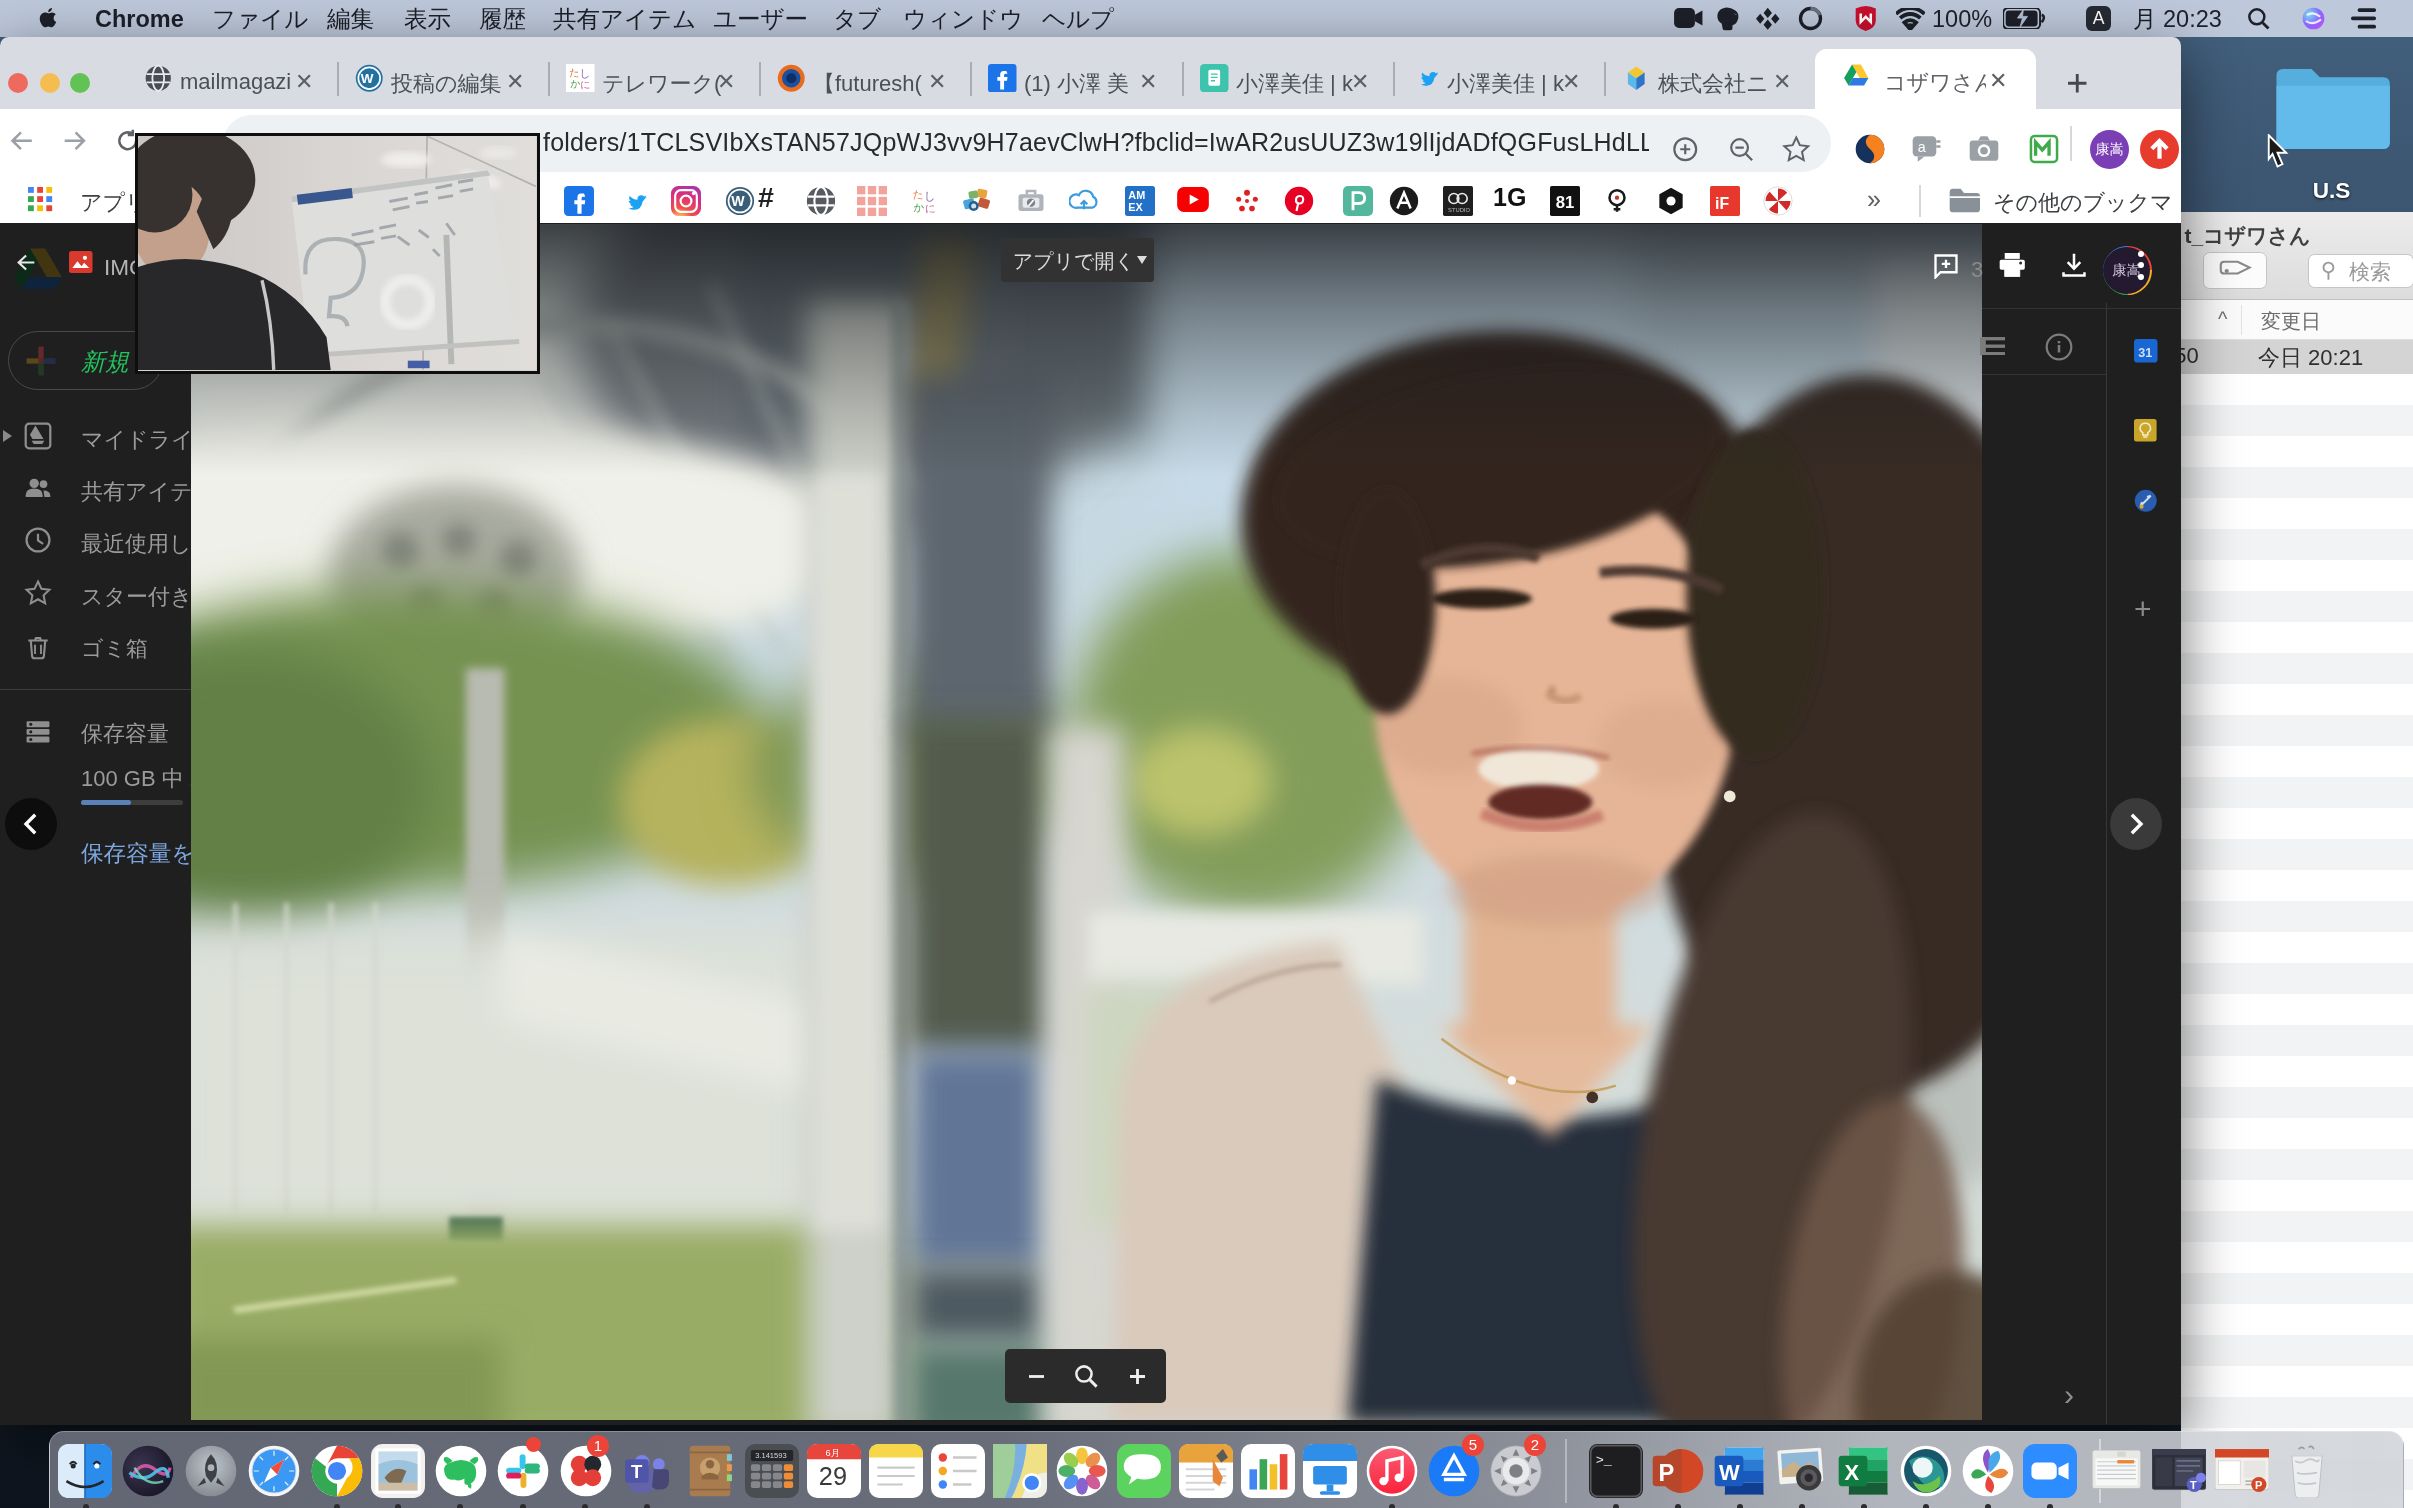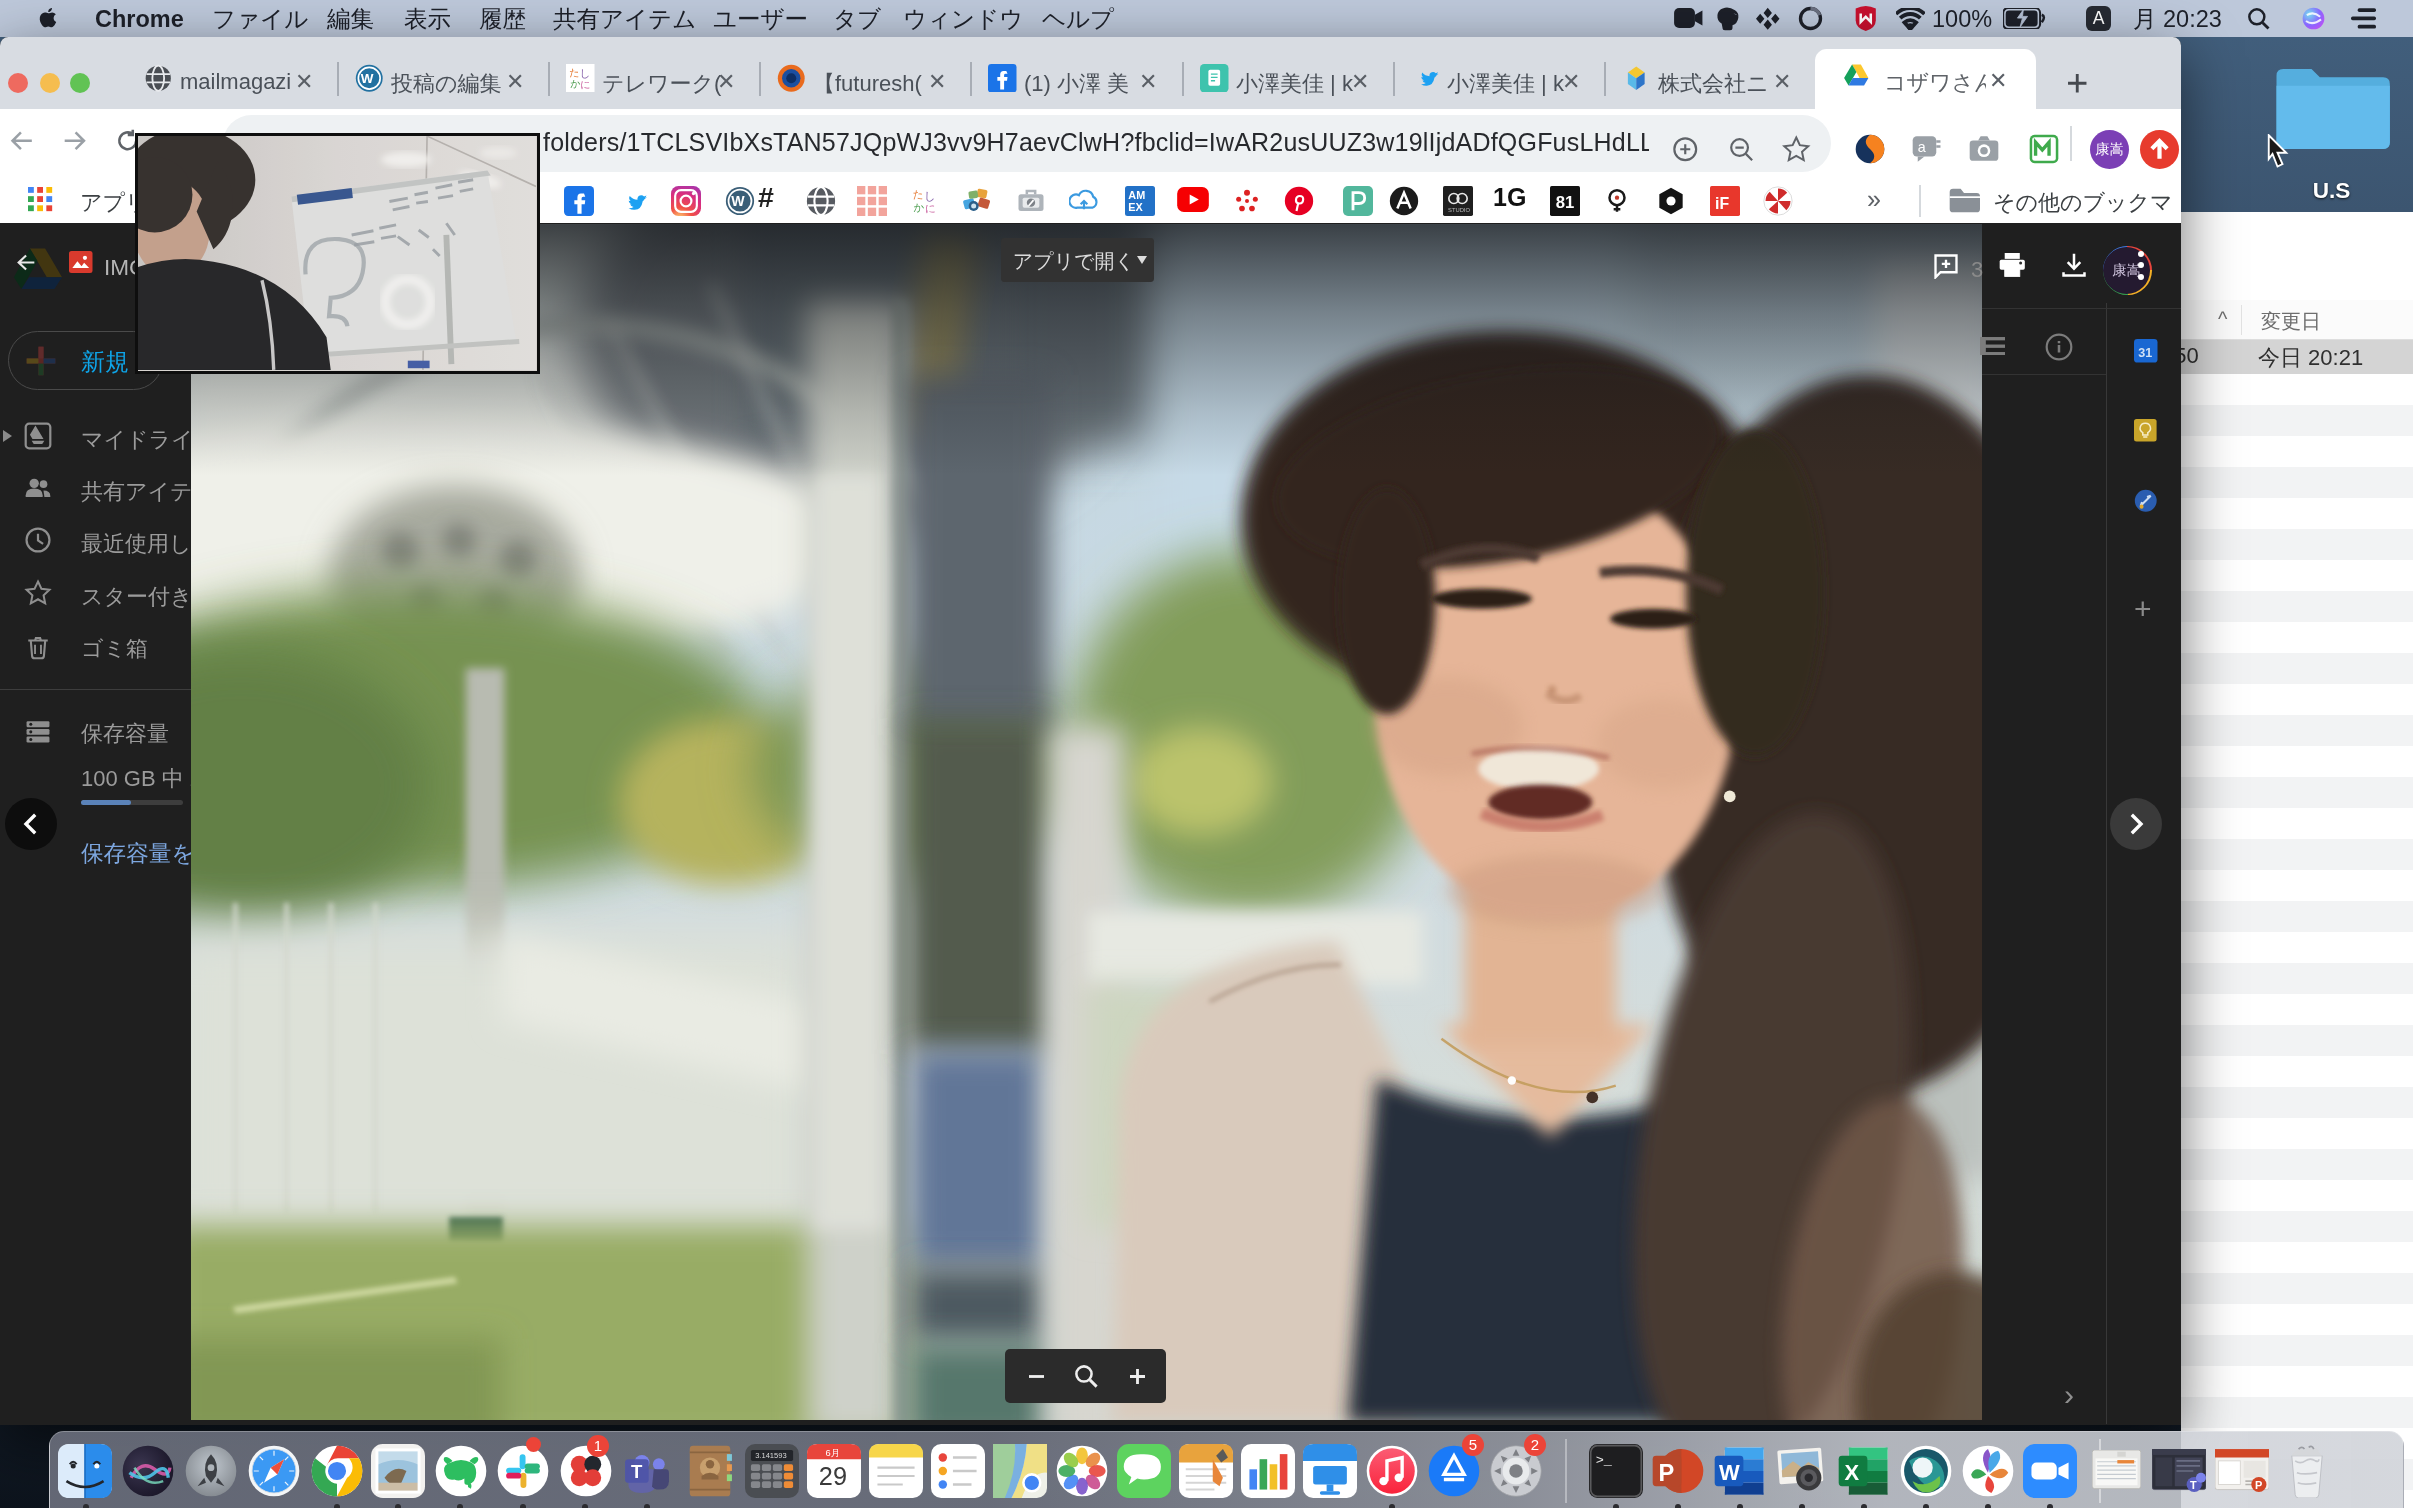--- a/index.html
+++ b/index.html
@@ -38,20 +38,33 @@
     <path d="M4 14 q0-8 8-8 h34 l10 10 h76 q8 0 8 8 v70 q0 8-8 8 H12 q-8 0-8-8 z" fill="#55aede"></path>
     <path d="M4 26 h136 v68 q0 8-8 8 H12 q-8 0-8-8 z" fill="#63bbec"></path>
   </svg>
   <div style="position:absolute; left:0; top:114px; width:117px; text-align:center; color:#fff; font-size:22.6px; font-weight:bold; text-shadow:0 0.8px 2.5px rgba(0,0,0,0.8);">U.S</div>
   <svg style="position:absolute; left:-8.4px; top:70px;" width="25" height="35" viewBox="0 0 20 28">
       <path d="M3 1 L17 15 L10 15 L14 24 L10 26 L6 16 L3 20 Z" fill="#1a1a1a" stroke="#fff" stroke-width="1.5"></path>
     </svg>
 </div>
 
 <div id="finder">
+  <div class="toolbar">
+    <div style="position:absolute; left:3.4px; top:10px; font-size:21px; color:#3f3f3f; font-weight:bold;">t_コザワさん</div>
+    <div style="position:absolute; left:22px; top:40px; width:64px; height:37px; border:0.8px solid #c5c5c5; border-radius:6.7px; background:#fcfcfc;">
+      <svg width="34" height="22" viewBox="0 0 40 26" style="margin:6.7px 0 0 15px;">
+          <path d="M2 6 q0-4 4-4 h16 l14 7 -14 7 H6 q-4 0-4-4 z" fill="none" stroke="#8a8a8a" stroke-width="2.5"></path>
+          <circle cx="9" cy="13" r="2.5" fill="#8a8a8a"></circle>
+        </svg>
+    </div>
+    <div style="position:absolute; left:127px; top:42px; width:106px; height:34px; border:0.8px solid #c5c5c5; border-radius:6.7px; background:#fff; color:#9a9a9a; font-size:21px;">
+      <span style="position:absolute; left:11.7px; top:3.4px;">⚲</span>
+        <span style="position:absolute; left:40px; top:3.4px;">検索</span>
+    </div>
+  </div>
   <div style="position:absolute; left:0; top:88px; width:233px; height:40px; background:#fbfbfb; border-bottom:0.8px solid #dedede; color:#6e6e6e; font-size:20px;">
     <span style="position:absolute; left:37px; top:8.4px;">^</span>
     <div style="position:absolute; left:60px; top:5px; width:0.8px; height:30px; background:#e3e3e3;"></div>
     <span style="position:absolute; left:80px; top:8.4px;">変更日</span>
   </div>
   <div style="position:absolute; left:0; top:128px; width:233px; height:34px; background:#d4d4d4; color:#2f2f2f; font-size:22px;">
     <span style="position:absolute; left:-6.7px; top:3.4px;">50</span>
     <span style="position:absolute; left:77px; top:3.4px;">今日 20:21</span>
   </div>
   <div style="position:absolute; left:0; top:162px; width:233px; height:1135px; background:repeating-linear-gradient(180deg,#ffffff 0px,#ffffff 31px,#f2f3f4 31px,#f2f3f4 62px);"></div>
@@ -563,21 +576,21 @@
         </svg>
     <div style="position:absolute; left:104px; top:32px; font-size:22.6px; color:#b5b5b5; white-space:nowrap;">IMG</div>
     <div style="position:absolute; left:8.4px; top:108px; width:155px; height:59px; border:1.3px solid #4a4a4a; border-radius:30px; white-space:nowrap;"></div>
     <svg style="position:absolute; left:25px; top:122px;" width="32" height="32" opacity="0.62" viewBox="0 0 38 38">
           <path d="M16 2 h6 v14 h14 v6 h-14 v14 h-6 v-14 h-14 v-6 h14 z" fill="#7d2b26"></path>
           <path d="M16 2 h6 v14 h-6z" fill="#833"></path>
           <path d="M2 16 h14 v6 h-14z" fill="#7a6318"></path>
           <path d="M22 16 h14 v6 h-14z" fill="#1e3a66"></path>
           <path d="M16 22 h6 v14 h-6z" fill="#1e4d28"></path>
         </svg>
-    <div style="position:absolute; left:81px; top:123px; font-size:24px; color:#0ea5e9; white-space:nowrap;">新規</div>
+    <div style="position:absolute; left:81px; top:123px; font-size:24px; color:#22c55e; white-space:nowrap;font-style:italic;">新規</div>
     <div style="position:absolute; left:2.5px; top:207px; width:0; height:0; border-left:9.2px solid #8a8a8a; border-top:6.7px solid transparent; border-bottom:6.7px solid transparent; white-space:nowrap;"></div>
     <svg style="position:absolute; left:23.5px; top:199px;" width="28" height="28" viewBox="0 0 33 33">
           <rect x="2" y="2" width="29" height="29" rx="4" fill="none" stroke="#8f8f8f" stroke-width="2.6"></rect>
           <path d="M16.5 9 L23 20 H10 Z M16.5 9 L10 20 l-3-5 6.5-11z" fill="#8f8f8f"></path>
           <path d="M9 22 h15 l-2.5 4 h-10 z" fill="#8f8f8f"></path>
         </svg>
     <div style="position:absolute; left:81px; top:202px; font-size:22px; color:#9b9b9b; white-space:nowrap;">マイドライブ</div>
     <svg style="position:absolute; left:23.5px; top:251px;" width="28" height="28" viewBox="0 0 33 33" fill="#8f8f8f">
           <circle cx="12" cy="11" r="5.5"></circle>
           <circle cx="23" cy="12" r="4.5"></circle>

